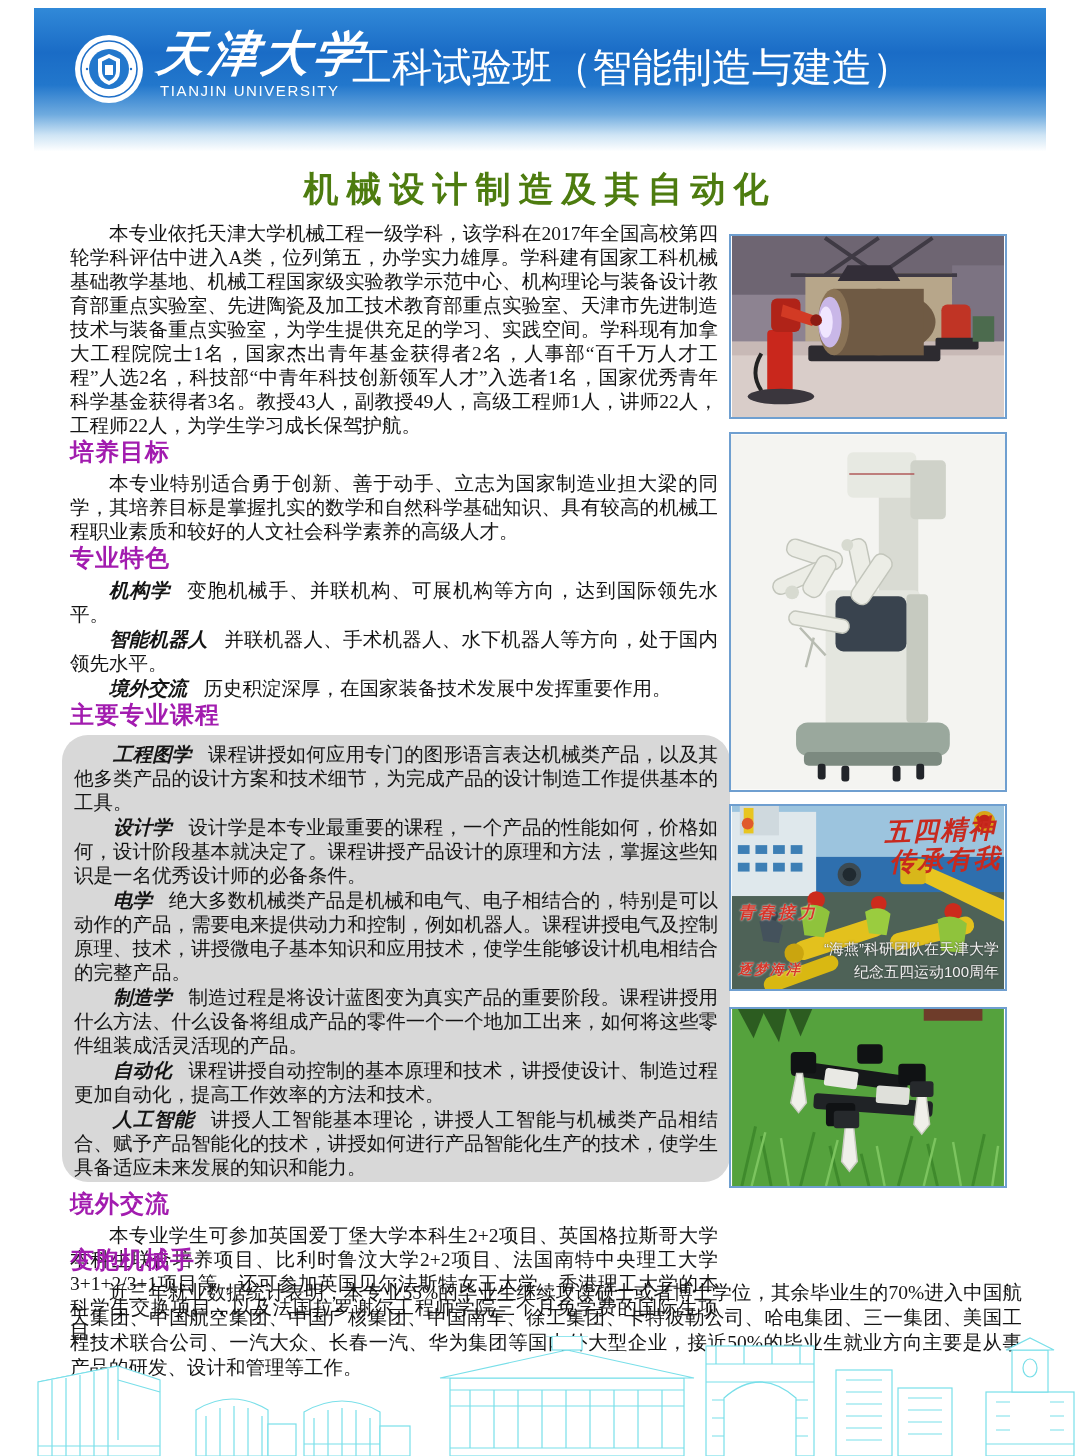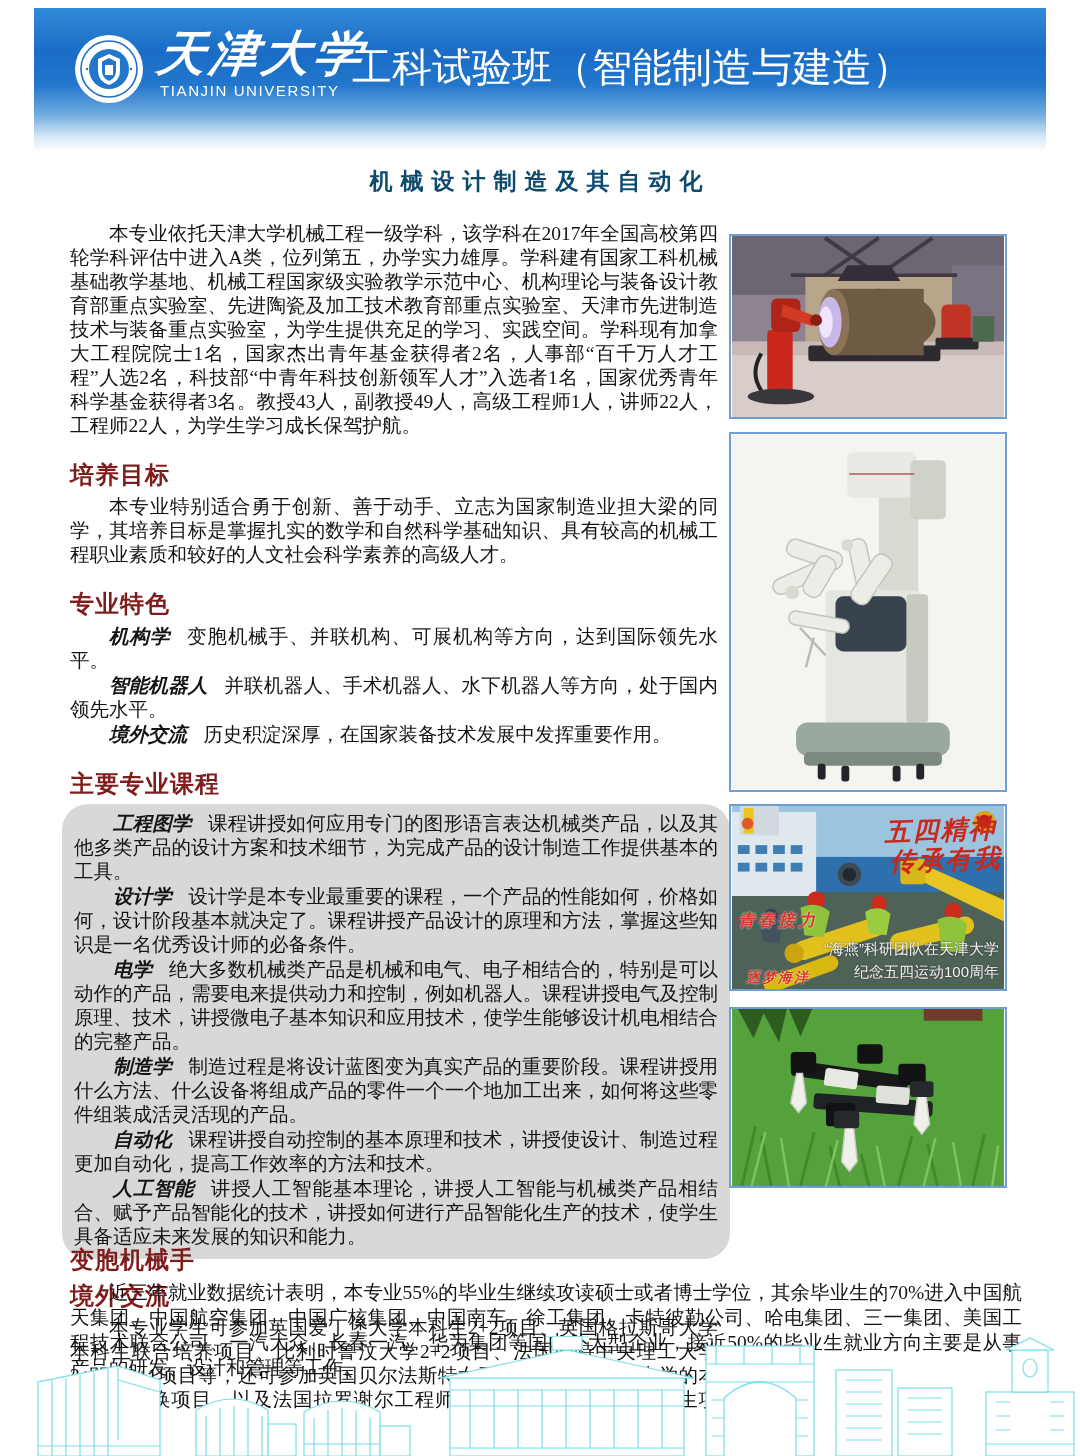--- a/index.html
+++ b/index.html
@@ -13,55 +13,55 @@
   .uni-cn{position:absolute;left:124px;top:14px;color:#ffffff;
     font-family:"DejaVu Serif",serif;font-style:italic;font-weight:bold;font-size:48px;
     transform:skewX(-8deg);letter-spacing:4px;white-space:nowrap;}
   .uni-en{position:absolute;left:126px;top:74px;color:#ffffff;
     font-family:"Liberation Sans",sans-serif;font-size:15px;letter-spacing:1.6px;white-space:nowrap;}
   .prog-title{position:absolute;left:318px;top:32px;color:#ffffff;
     font-family:"Liberation Sans",sans-serif;font-weight:normal;font-size:40px;white-space:nowrap;}
 
   
   .page-title{position:absolute;top:166px;left:0;width:100%;text-align:center;
-    color:#0c4a6e;font-family:"Liberation Sans",sans-serif;font-weight:bold;
-    font-size:23px;letter-spacing:8px;}
+    color:#4d7c0f;font-family:"Liberation Sans",sans-serif;font-weight:bold;
+    font-size:35px;letter-spacing:8px;}
 
   
   .left-col{position:absolute;left:70px;top:222px;width:648px;
     font-size:19.5px;line-height:24px;text-align:justify;}
   .left-col p{margin:0;text-indent:2em;}
-  h2.sec{color:#7f1d1d;font-family:Liberation Serif, serif;font-weight:bold;
-    font-size:24px;line-height:28px;margin:23px 0 6px;letter-spacing:1px;text-indent:0;}
+  h2.sec{color:#a21caf;font-family:Liberation Serif, serif;font-weight:bold;
+    font-size:24px;line-height:28px;margin:0 0 6px;letter-spacing:1px;text-indent:0;}
   b.lbl{font-family:"Liberation Sans",sans-serif;font-weight:bold;font-style:italic;}
   .item b.lbl{margin-right:0.85em;}
-  .graybox{background:#d8d8d8;border-radius:26px;padding:7px 12px 10px;margin:4px -12px 16px -8px;}
+  .graybox{background:#d8d8d8;border-radius:26px;padding:7px 12px 2px;margin:4px -12px 8px -8px;}
 
   
   .career{position:absolute;left:70px;top:1246px;width:952px;
     font-size:19.5px;line-height:25px;text-align:justify;}
   .career p{margin:0;text-indent:2em;}
   .career h2{margin-top:0;}
 
   
   .fig{position:absolute;left:729px;width:278px;border:2px solid #6f9fd0;background:#fff;box-sizing:border-box;}
   .fig svg{display:block;width:100%;height:100%;}
   #fig-workshop{top:234px;height:185px;}
   #fig-surgical{top:432px;height:360px;}
   #fig-marine{top:804px;height:187px;}
   #fig-quadruped{top:1007px;height:181px;}
   .marine-wrap{position:relative;width:100%;height:100%;}
   .marine-slogan{position:absolute;right:8px;top:10px;text-align:right;color:#c8291e;
     font-family:"DejaVu Serif",serif;font-weight:bold;font-style:italic;line-height:1.15;
     transform:rotate(-2deg);}
   .marine-slogan .l1{font-size:26px;letter-spacing:2px;}
   .marine-slogan .l2{font-size:26px;letter-spacing:2px;margin-right:-4px;}
-  .marine-corner{position:absolute;left:7px;bottom:4px;color:#d8362a;
+  .marine-corner{position:absolute;left:7px;bottom:12px;color:#d8362a;
     font-family:"DejaVu Serif",serif;font-weight:bold;font-style:italic;line-height:1.1;
-    text-shadow:0 0 2px #ffffff;text-align:center;}
+    text-shadow:0 0 2px #ffffff;}
   .marine-corner .c1{font-size:17px;letter-spacing:3px;}
   .marine-corner .c2{font-size:14px;letter-spacing:2px;margin-top:40px;}
   .marine-caption{position:absolute;right:6px;bottom:6px;color:#f2f2f2;text-align:right;
     font-family:"Liberation Sans",sans-serif;font-size:15px;line-height:1.5;text-shadow:0 0 2px #333;}
 
   
   .skyline{position:absolute;left:0;bottom:0;width:1080px;height:120px;}
 </style>
 </head>
 <body>

